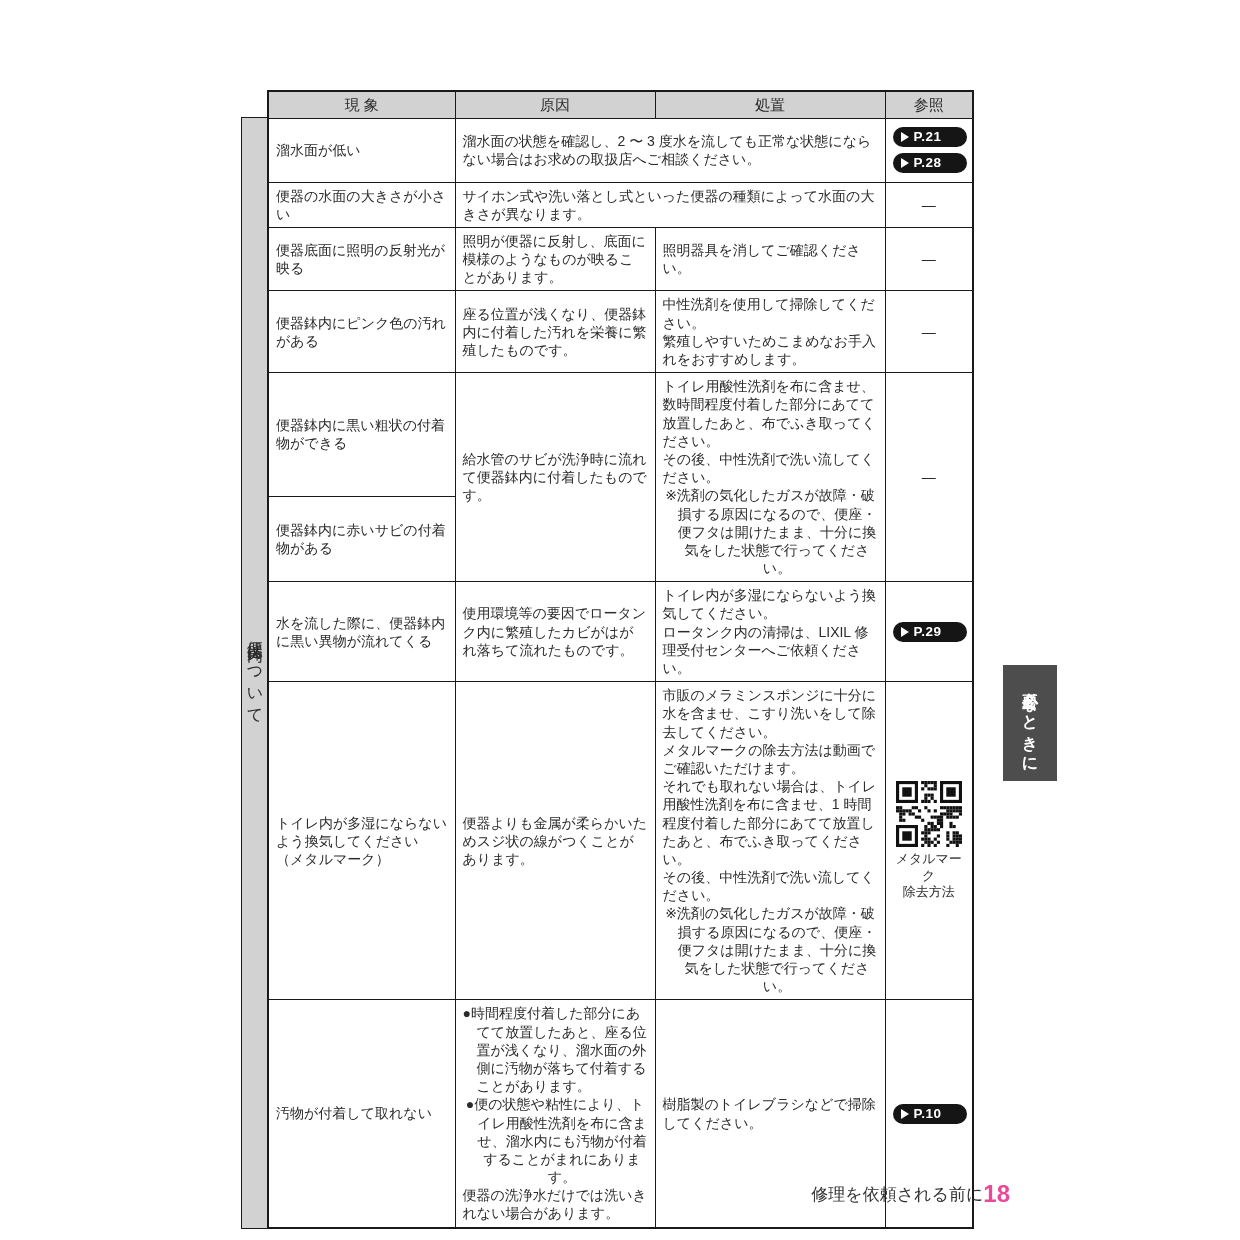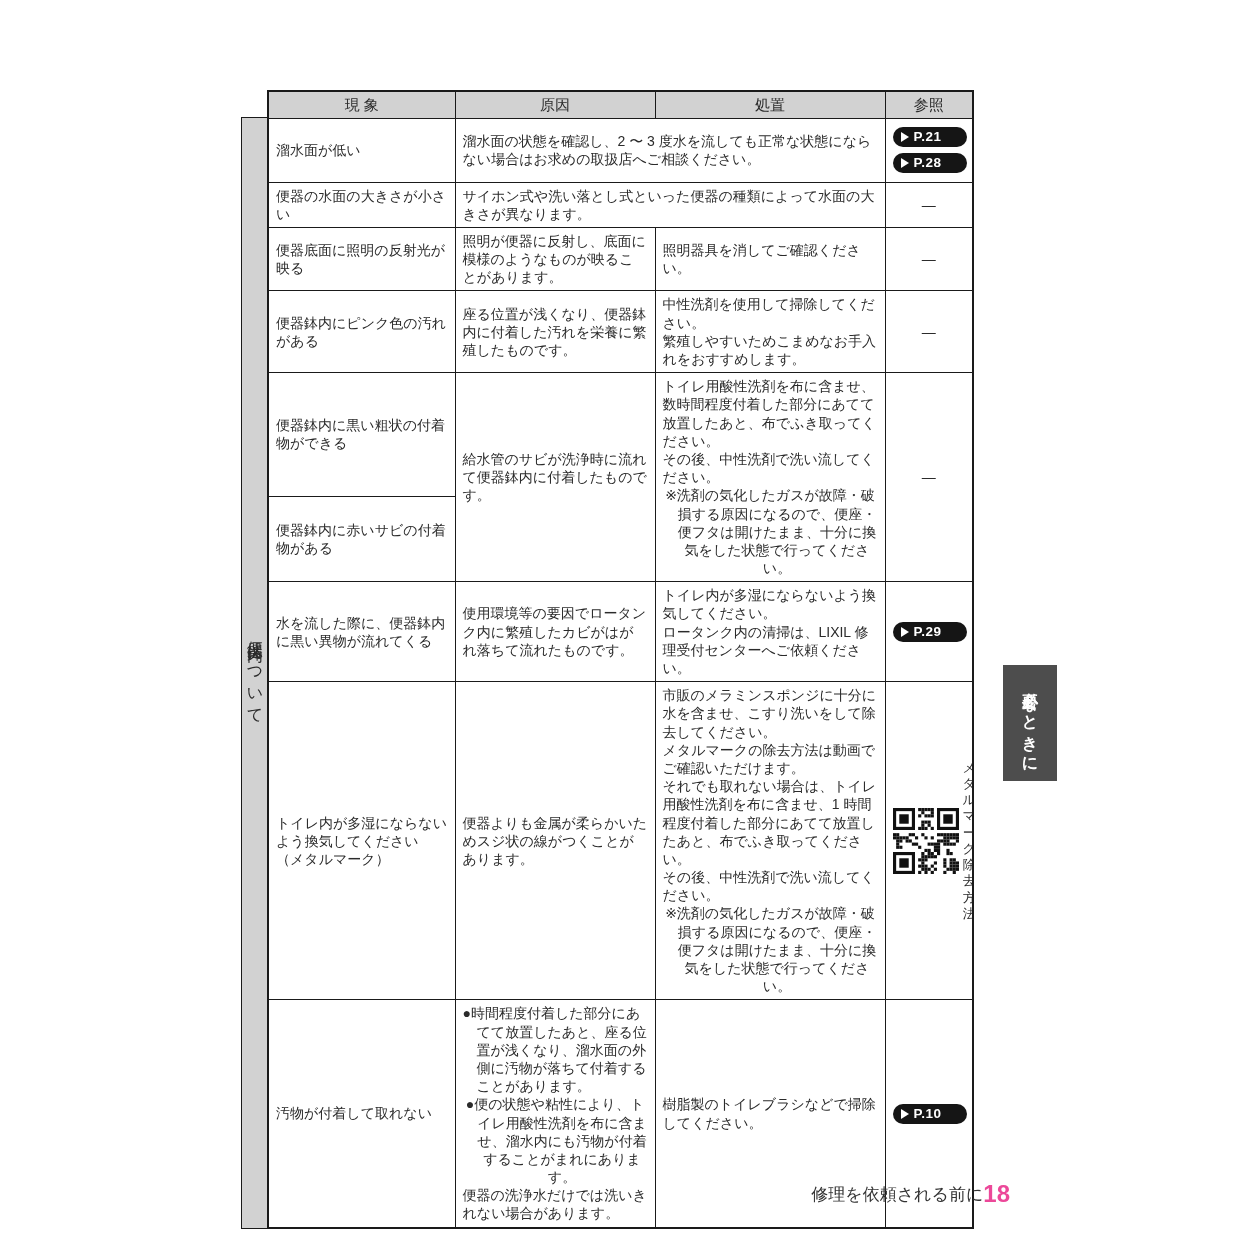--- a/index.html
+++ b/index.html
@@ -47,21 +47,21 @@
   .badge .tri {
     width:0; height:0; border-left:8px solid #ffffff;
     border-top:5px solid transparent; border-bottom:5px solid transparent;
     margin-right:5px;
   }
   .badge .blabel { font-size:13.5px; font-weight:bold; letter-spacing:0.5px; }
 
   .dash { font-size:14px; color:#2b2b2b; }
 
   
-  .qrwrap { display:flex; flex-direction:row; align-items:center; gap:4px; }
+  .qrwrap { display:flex; flex-direction:column; align-items:center; gap:4px; }
   .qr svg { display:block; background:#fff; }
   .qr-caption { font-size:13px; line-height:1.25; text-align:center; white-space:pre-line; color:#2b2b2b; }
 
   
   .side-tab {
     position:absolute; left:1003px; top:665px; width:54px; height:116px;
     background:#4d4d4d; display:flex; align-items:center; justify-content:center;
   }
   .side-tab .vtext {
     writing-mode:vertical-rl; text-orientation:upright;

